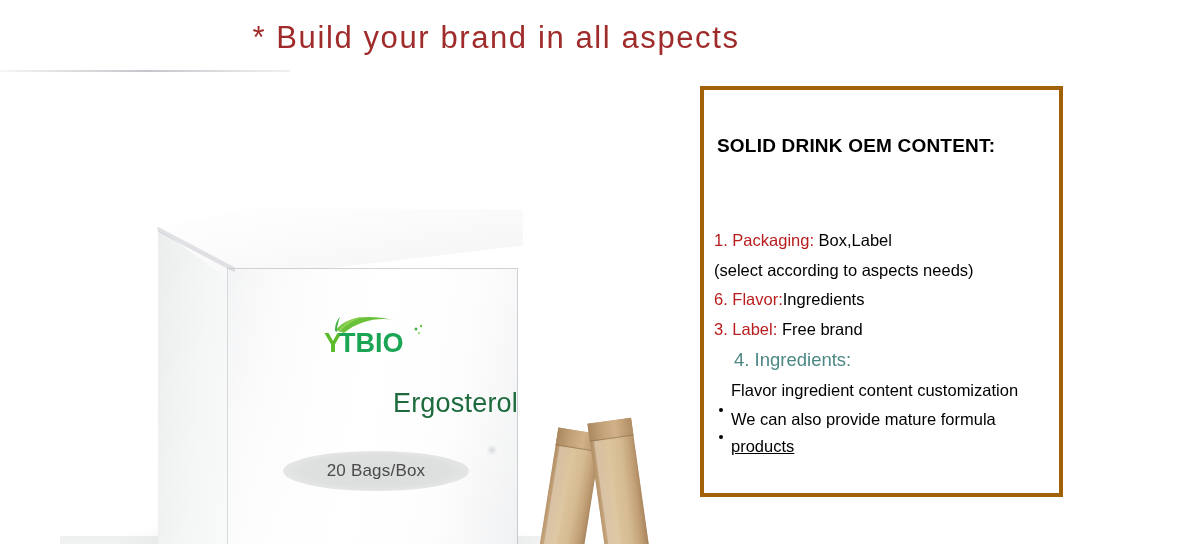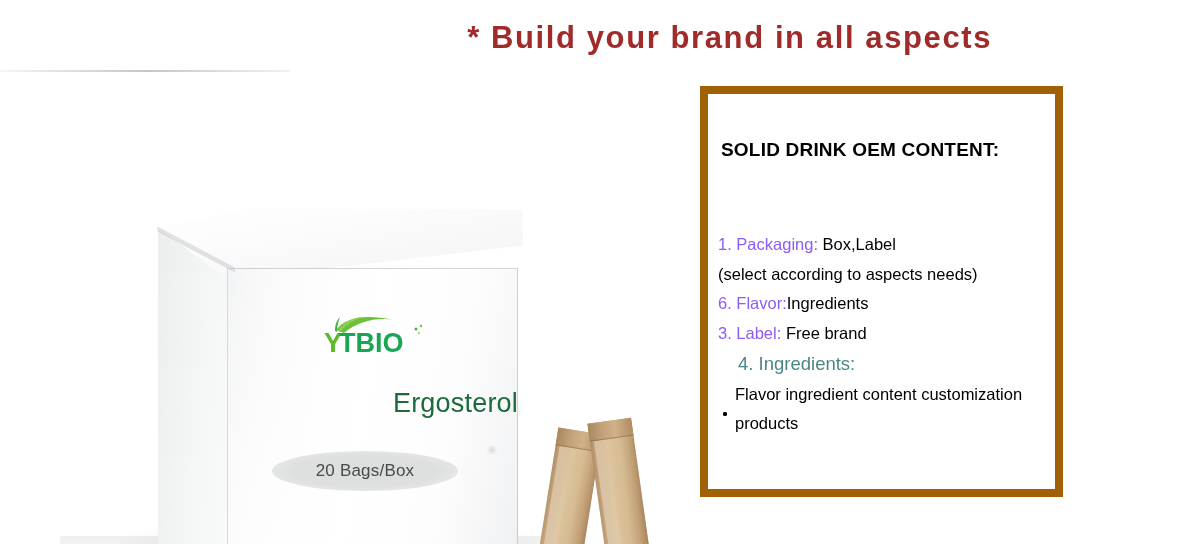--- a/index.html
+++ b/index.html
@@ -8,23 +8,23 @@
     background:#ffffff;
     font-family:"Liberation Sans",sans-serif;
     overflow:hidden;
     position:relative;
   }
   .stage{position:absolute;left:0;top:0;width:1200px;height:544px;}
 
   
   .headline{
     position:absolute;left:0;top:20px;width:992px;
-    text-align:right;
+    text-align:center;
     font-size:31px;
-    font-weight:bold;
+    font-weight:normal;
     letter-spacing:1.6px;
     color:#a02b2b;
     white-space:nowrap;
   }
 
   
   .photo{position:absolute;left:0;top:70px;width:690px;height:474px;background:#ffffff;}
 
   
   .floor-shadow{
@@ -83,21 +83,21 @@
   .logo svg{display:block;width:106px;height:44px;}
 
   .brand-name{
     position:absolute;left:228px;top:318px;width:290px;
     text-align:right;
     font-size:27px;
     color:#1d6b3d;
     letter-spacing:0.2px;
   }
   .qty-wrap{
-    position:absolute;left:220px;top:381px;width:290px;height:42px;text-decoration:underline;
+    position:absolute;left:231px;top:381px;width:290px;height:42px;text-decoration:underline;
   }
   .qty-oval{
     position:absolute;left:50%;top:0;transform:translateX(-50%);
     width:186px;height:40px;border-radius:50%;
     background:radial-gradient(ellipse at 50% 50%,#dcdddd 0%,#dedfdf 55%,#e9eaea 82%,rgba(245,245,246,0.25) 100%);
   }
   .qty-text{
     position:absolute;left:0;top:10px;width:290px;text-align:center;
     font-size:17px;color:#4a4a4a;letter-spacing:0.2px;
   }
@@ -120,41 +120,41 @@
   .sachet-gloss{
     position:absolute;left:10%;top:0;width:30%;height:100%;
     background:linear-gradient(90deg,rgba(255,255,255,0.32),rgba(255,255,255,0.02));
   }
   .sachet-left{left:6px;top:22px;transform:rotate(9deg);}
   .sachet-right{left:58px;top:12px;transform:rotate(-8deg);}
 
   
   .panel{
     position:absolute;left:700px;top:86px;width:363px;height:411px;
-    border:8px solid #a16207;background:#ffffff;box-sizing:border-box;
+    border:4px solid #a16207;background:#ffffff;box-sizing:border-box;
   }
   .panel-title{
     position:absolute;left:13px;top:45px;
     font-size:19px;font-weight:bold;color:#000000;letter-spacing:0.2px;
   }
   .spec-list{position:absolute;left:10px;top:136px;width:345px;}
   .spec-row{
     font-size:16.5px;color:#000000;line-height:29.5px;white-space:nowrap;
   }
-  .spec-row .lbl{color:#8b5cf6;}
+  .spec-row .lbl{color:#b91c1c;}
   .spec-row.big{font-size:18.5px;line-height:31px;}
   .spec-row.big .lbl{color:#4b8785;margin-left:20px;}
   .spec-indent{padding-left:17px;font-size:16.5px;line-height:31px;color:#000;white-space:nowrap;}
   .bullet-row{
     position:relative;padding-left:17px;font-size:16.5px;line-height:27px;color:#000;white-space:nowrap;
   }
   .bullet-row .dot{
     position:absolute;left:5px;top:2px;width:4px;height:4px;border-radius:50%;background:#000;
   }
-  .bullet-row.tight{line-height:27px;}
+  .bullet-row.tight{line-height:27px;text-decoration:underline;}
   .bullet-row.tight .dot{top:2px;}
 </style>
 </head>
 <body>
 
 <div class="stage">
 
   <div class="headline">* Build your brand in all aspects</div>
 
   <div class="photo">
@@ -224,21 +224,21 @@
         <span class="lbl">6. Flavor:</span><span>Ingredients</span>
       </div>
       <div class="spec-row">
         <span class="lbl">3. Label:</span><span> Free brand</span>
       </div>
       <div class="spec-row big">
         <span class="lbl">4. Ingredients:</span>
       </div>
       <div class="spec-indent">Flavor ingredient content customization</div>
       <div class="bullet-row">
-        <span class="dot"></span>
+        <span class="dot"></span><span>We can also provide mature formula</span>
       </div>
       <div class="bullet-row tight">
         <span class="dot"></span><span>products</span>
       </div>
     </div>
   </div>
 
 </div>
 
 </body></html>

